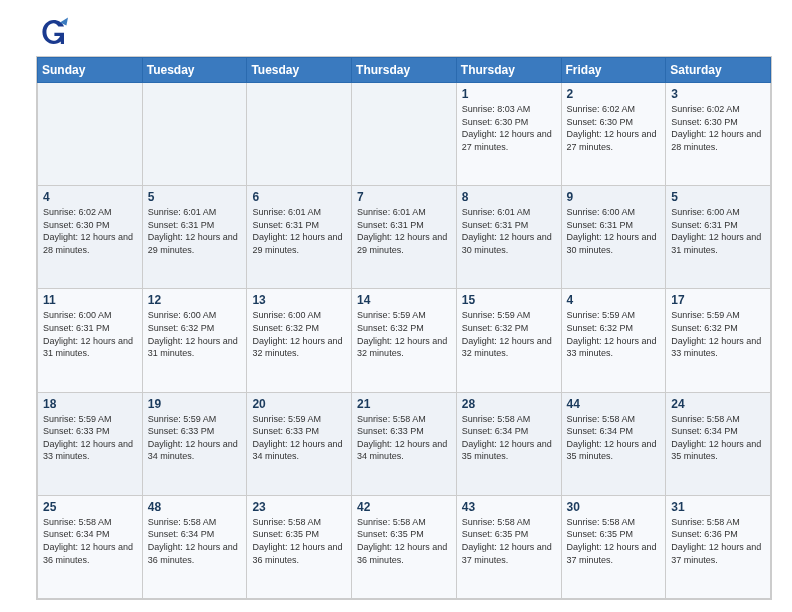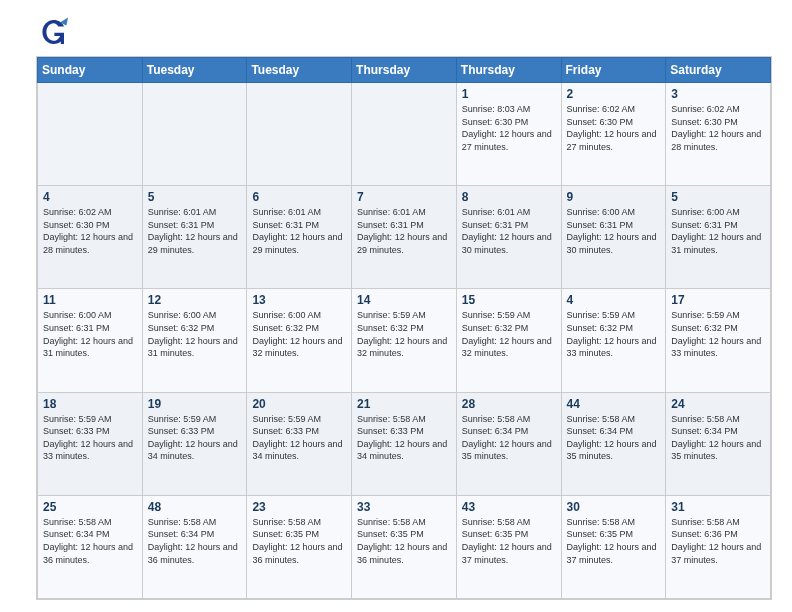--- a/index.html
+++ b/index.html
@@ -311,21 +311,21 @@
 Sunset: 6:34 PM
 Daylight: 12 hours and 36 minutes.</div>
             </td>
             <td>
               <span class="day-num">23</span>
               <div class="day-info" style="white-space: pre-line;">Sunrise: 5:58 AM
 Sunset: 6:35 PM
 Daylight: 12 hours and 36 minutes.</div>
             </td>
             <td>
-              <span class="day-num">33</span>
+              <span class="day-num">42</span>
               <div class="day-info" style="white-space: pre-line;">Sunrise: 5:58 AM
 Sunset: 6:35 PM
 Daylight: 12 hours and 36 minutes.</div>
             </td>
             <td>
               <span class="day-num">43</span>
               <div class="day-info" style="white-space: pre-line;">Sunrise: 5:58 AM
 Sunset: 6:35 PM
 Daylight: 12 hours and 37 minutes.</div>
             </td>

